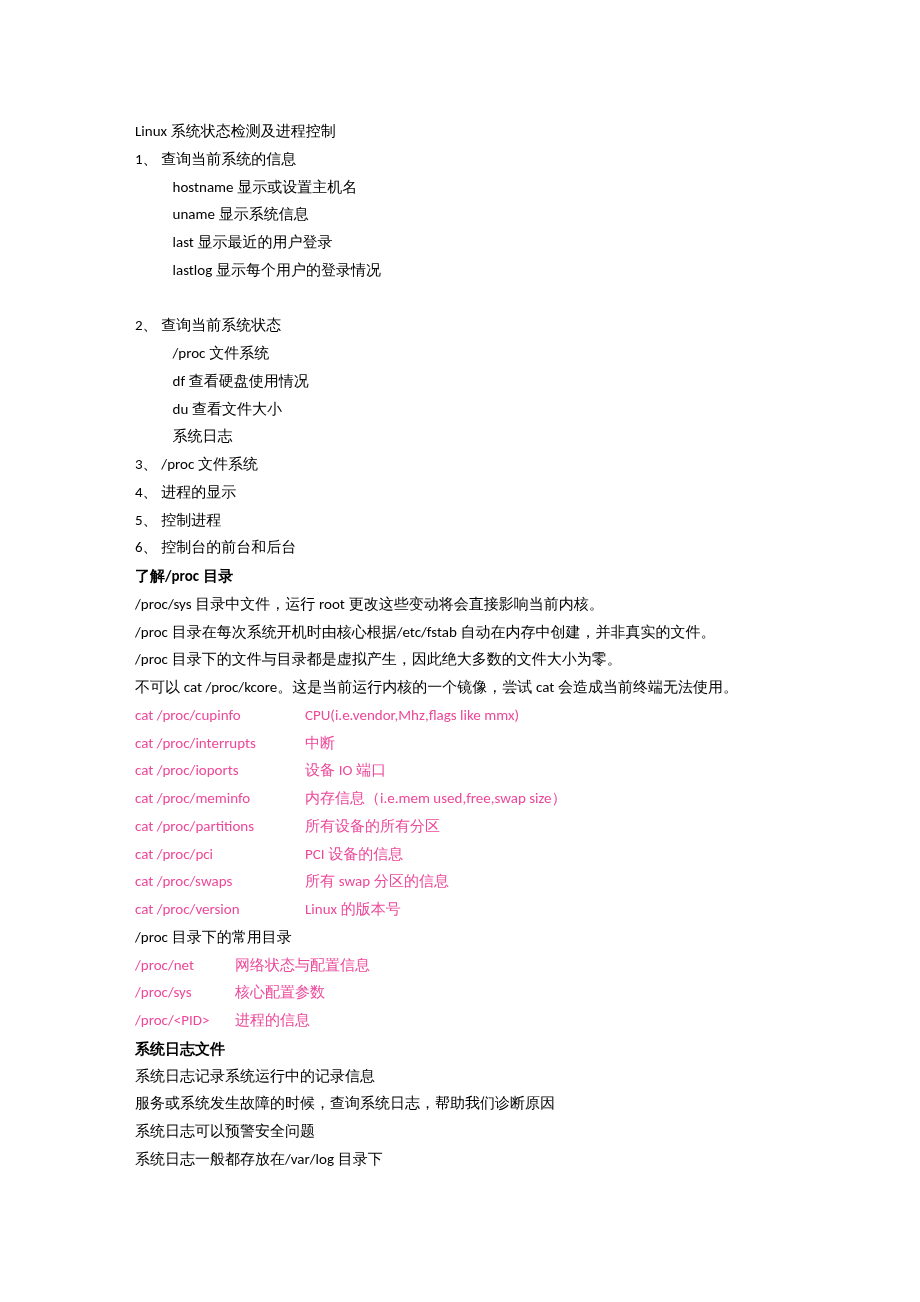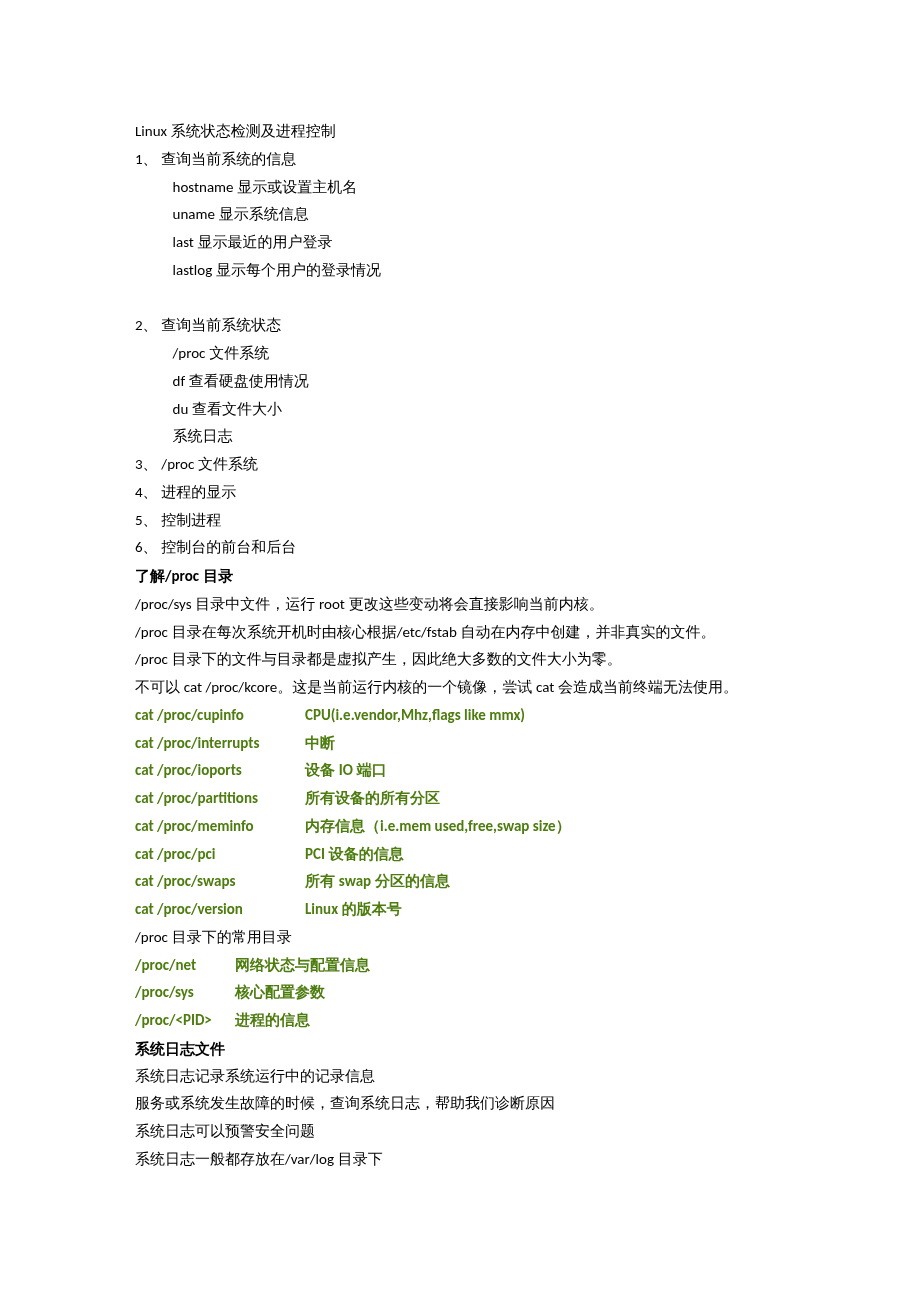--- a/index.html
+++ b/index.html
@@ -10,21 +10,21 @@
     background: #fff;
     margin: 0;
     padding: 118px 135px 60px 135px;
     width: 920px;
     box-sizing: border-box;
   }
   .latin { font-family: Calibri, Arial, sans-serif; }
   .line { white-space: normal; }
   .sub { padding-left: 2.5em; }
   .bold { font-weight: bold; font-family: "SimHei", "Heiti SC", sans-serif; }
-  .blue { color: #4d7c0f; font-weight: bold; }
+  .blue { color: #ec4899; }
   .row { display: flex; }
   .col1 { min-width: 170px; }
   .colA { min-width: 100px; }
 </style>
 </head>
 <body>
 
 <div>
 
   <div class="line">
@@ -68,26 +68,26 @@
       </div>
       <div class="row line">
         <div class="col1 blue latin">cat /proc/interrupts</div>
         <div class="blue">中断</div>
       </div>
       <div class="row line">
         <div class="col1 blue latin">cat /proc/ioports</div>
         <div class="blue"><span>设备 </span><span class="latin">IO</span><span> 端口</span></div>
       </div>
       <div class="row line">
+        <div class="col1 blue latin">cat /proc/meminfo</div>
+        <div class="blue"><span>内存信息（</span><span class="latin">i.e.mem used,free,swap size</span><span>）</span></div>
+      </div>
+      <div class="row line">
         <div class="col1 blue latin">cat /proc/partitions</div>
         <div class="blue">所有设备的所有分区</div>
-      </div>
-      <div class="row line">
-        <div class="col1 blue latin">cat /proc/meminfo</div>
-        <div class="blue"><span>内存信息（</span><span class="latin">i.e.mem used,free,swap size</span><span>）</span></div>
       </div>
       <div class="row line">
         <div class="col1 blue latin">cat /proc/pci</div>
         <div class="blue"><span class="latin">PCI</span><span> 设备的信息</span></div>
       </div>
       <div class="row line">
         <div class="col1 blue latin">cat /proc/swaps</div>
         <div class="blue"><span>所有 </span><span class="latin">swap</span><span> 分区的信息</span></div>
       </div>
       <div class="row line">

